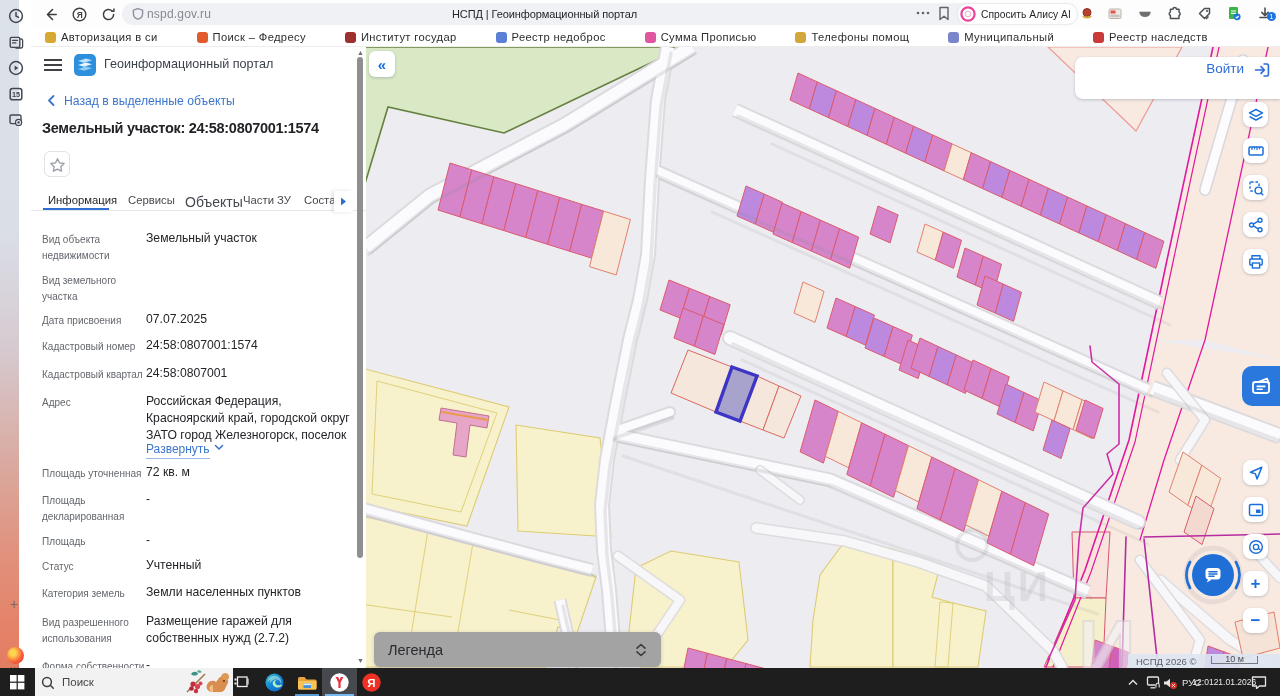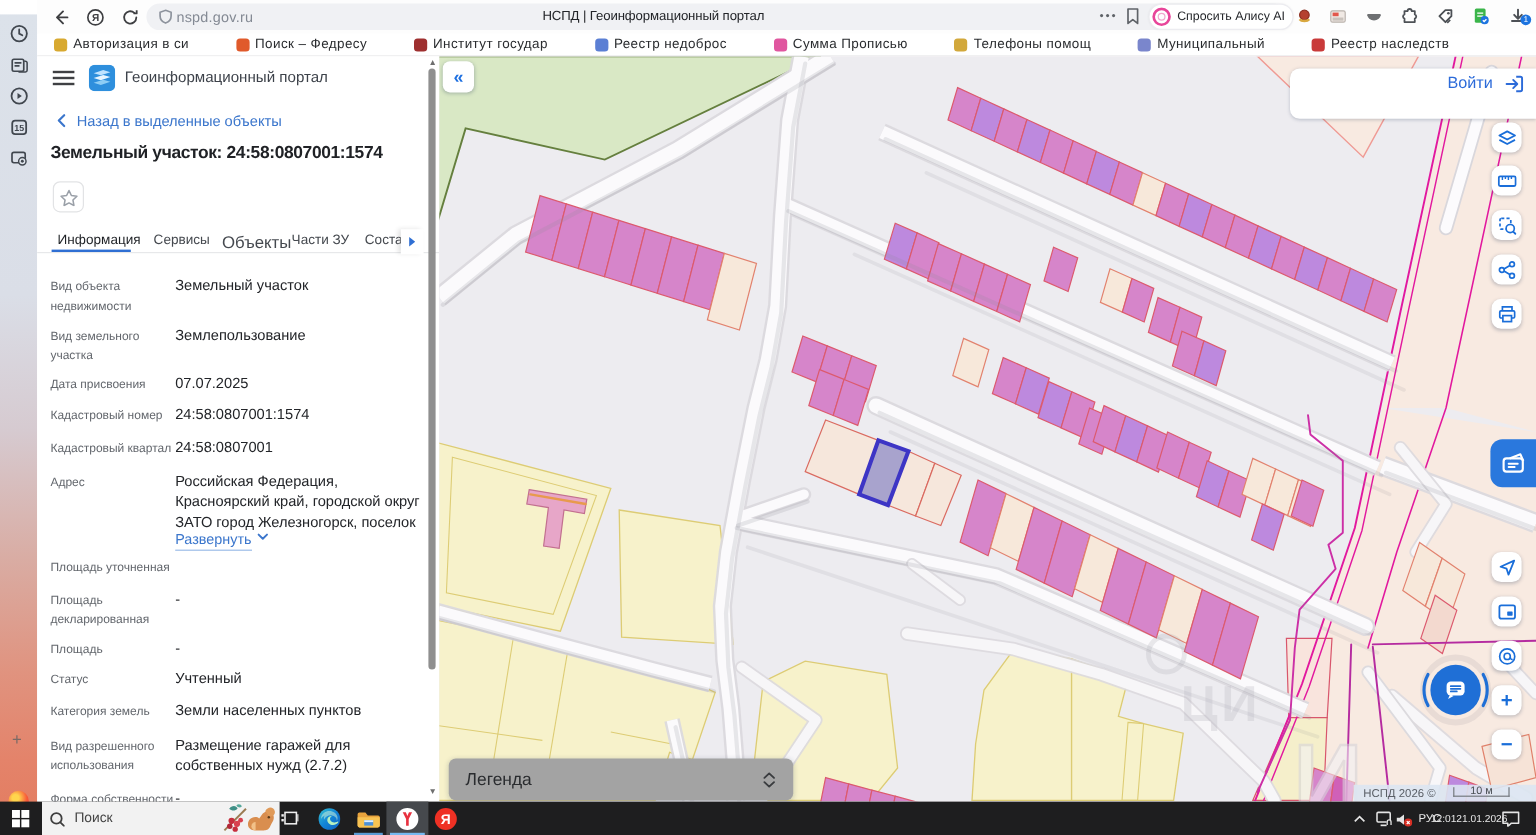--- a/index.html
+++ b/index.html
@@ -1,20 +1,20 @@
 <!DOCTYPE html>
 <html><head><meta charset="utf-8"><title>НСПД</title>
 <style>
 *{margin:0;padding:0;box-sizing:border-box}
 svg{display:block}
 html,body{width:1280px;height:696px;overflow:hidden;font-family:"Liberation Sans",sans-serif;background:#fff}
 #root{position:relative;width:1280px;height:696px}
 .abs{position:absolute}
 
-#sidebar{left:0;top:12px;width:31px;height:668px;background:linear-gradient(180deg,#dce2ea 0%,#dadee7 35%,#d6cad0 52%,#d9aca3 68%,#e0937f 82%,#e4836a 93%,#e37d61 100%)}
+#sidebar{left:0;top:0;width:19px;height:668px;background:linear-gradient(180deg,#dce2ea 0%,#dadee7 35%,#d6cad0 52%,#d9aca3 68%,#e0937f 82%,#e4836a 93%,#e37d61 100%)}
 .sbico{position:absolute;left:8px;width:16px;height:16px;color:#41474f}
 
 #toolbar{left:31px;top:0;width:1249px;height:28px;background:#fdfdfd}
 #addr{position:absolute;left:91px;top:3px;width:950px;height:22px;background:#f0f1f4;border-radius:11px}
 .tbico{position:absolute;top:7px;color:#46474a}
 #urltxt{position:absolute;left:116px;top:7px;font-size:12px;color:#848a94;letter-spacing:.2px}
 #titletxt{position:absolute;left:421px;top:8px;font-size:11px;letter-spacing:-0.1px;color:#232529}
 #alice{position:absolute;left:926px;top:3px;height:22px;border-radius:11px;background:#fff;border:1px solid #ececf0;display:flex;align-items:center;padding:0 6px 0 2px;box-shadow:0 0 2px rgba(0,0,0,.06)}
 #alice span{font-size:10.3px;color:#1f2125;margin-left:5px}
 
@@ -239,30 +239,30 @@
 <div class="abs" style="left:12px;top:160.5px;width:66px;height:2.5px;background:#2f6fd3"></div>
 <div class="abs" style="left:0;top:163px;width:335px;height:1px;background:#e7e8ea"></div>
 <div class="abs" style="left:303px;top:144px;width:19px;height:21px;background:#fff;box-shadow:-2px 0 4px rgba(0,0,0,.12);display:flex;align-items:center;justify-content:center">
         <svg width="7" height="9" viewBox="0 0 7 9">
           <path d="M1 0.5l5 4-5 4z" fill="#2f6fd3"></path>
         </svg>
       </div>
 <div class="lbl" style="top:185px">Вид объекта<br>недвижимости</div>
       <div class="val" style="top:183px">Земельный участок</div>
       <div class="lbl" style="top:226px">Вид земельного<br>участка</div>
-      <div class="val" style="top:224px">Землепользование</div>
       <div class="lbl" style="top:266px">Дата присвоения</div>
       <div class="val" style="top:264px">07.07.2025</div>
       <div class="lbl" style="top:292px">Кадастровый номер</div>
       <div class="val" style="top:290px">24:58:0807001:1574</div>
       <div class="lbl" style="top:320px">Кадастровый квартал</div>
       <div class="val" style="top:318px">24:58:0807001</div>
       <div class="lbl" style="top:348px">Адрес</div>
       <div class="val" style="top:346px">Российская Федерация,<br>Красноярский край, городской округ<br>ЗАТО город Железногорск, поселок</div>
       <div class="lbl" style="top:419px">Площадь уточненная</div>
+      <div class="val" style="top:417px">72 кв. м</div>
       <div class="lbl" style="top:446px">Площадь<br>декларированная</div>
       <div class="val" style="top:444px">-</div>
       <div class="lbl" style="top:487px">Площадь</div>
       <div class="val" style="top:485px">-</div>
       <div class="lbl" style="top:512px">Статус</div>
       <div class="val" style="top:510px">Учтенный</div>
       <div class="lbl" style="top:539px">Категория земель</div>
       <div class="val" style="top:537px">Земли населенных пунктов</div>
       <div class="lbl" style="top:568px">Вид разрешенного<br>использования</div>
       <div class="val" style="top:566px">Размещение гаражей для<br>собственных нужд (2.7.2)</div>

